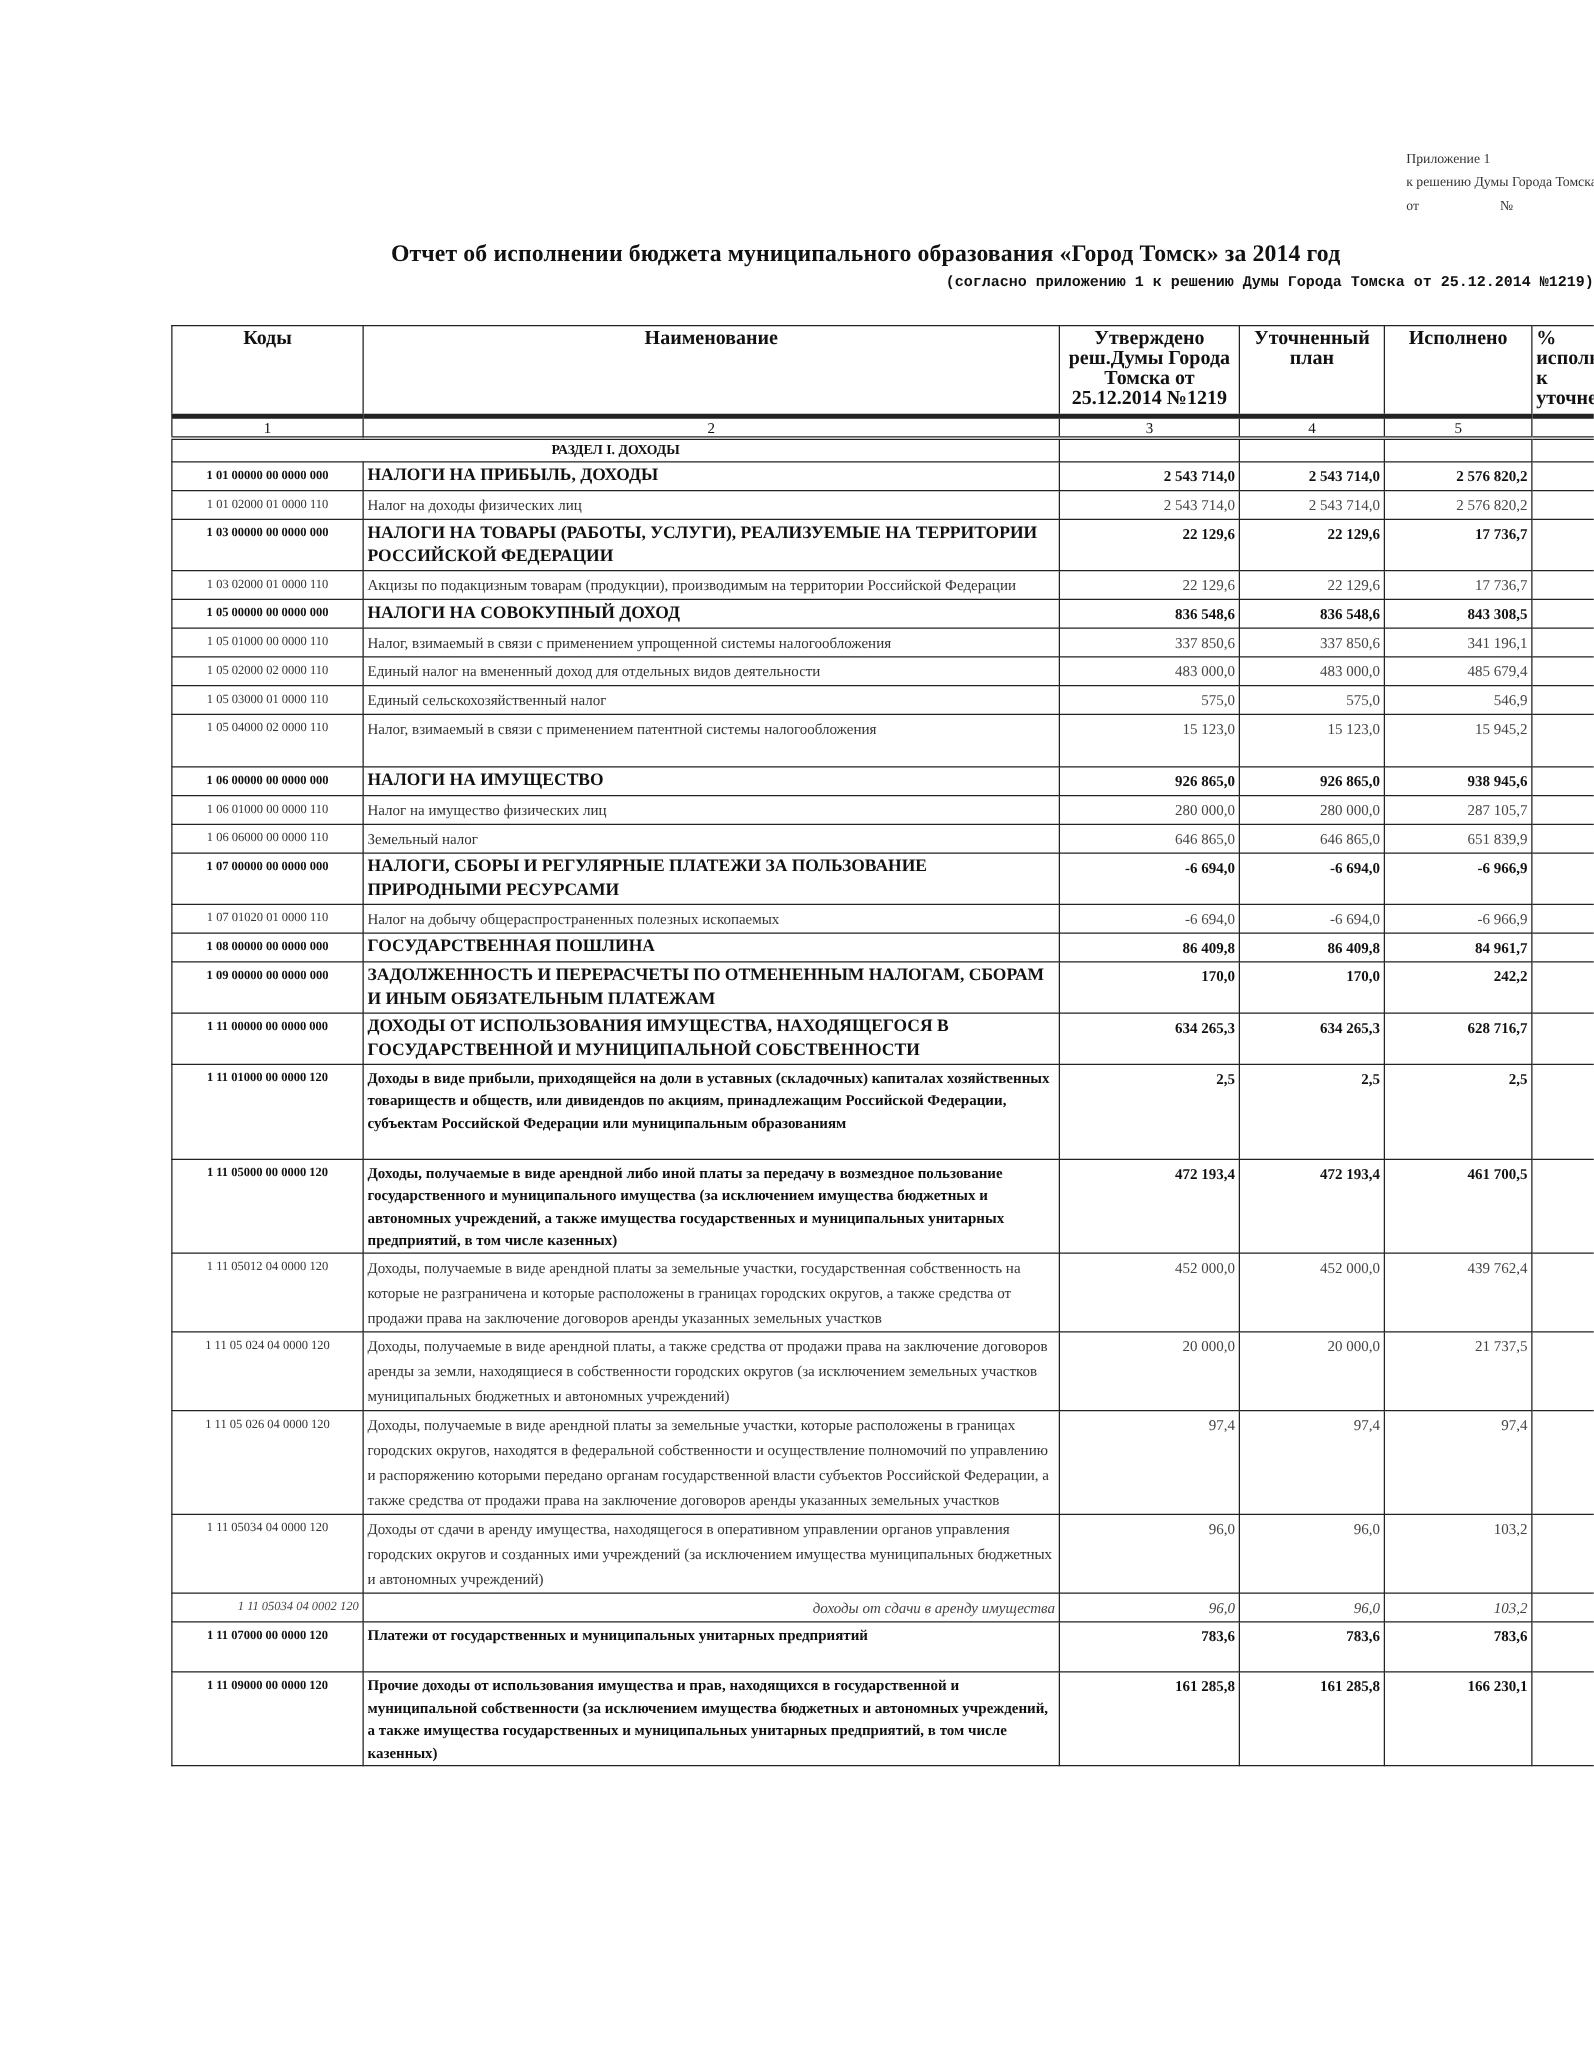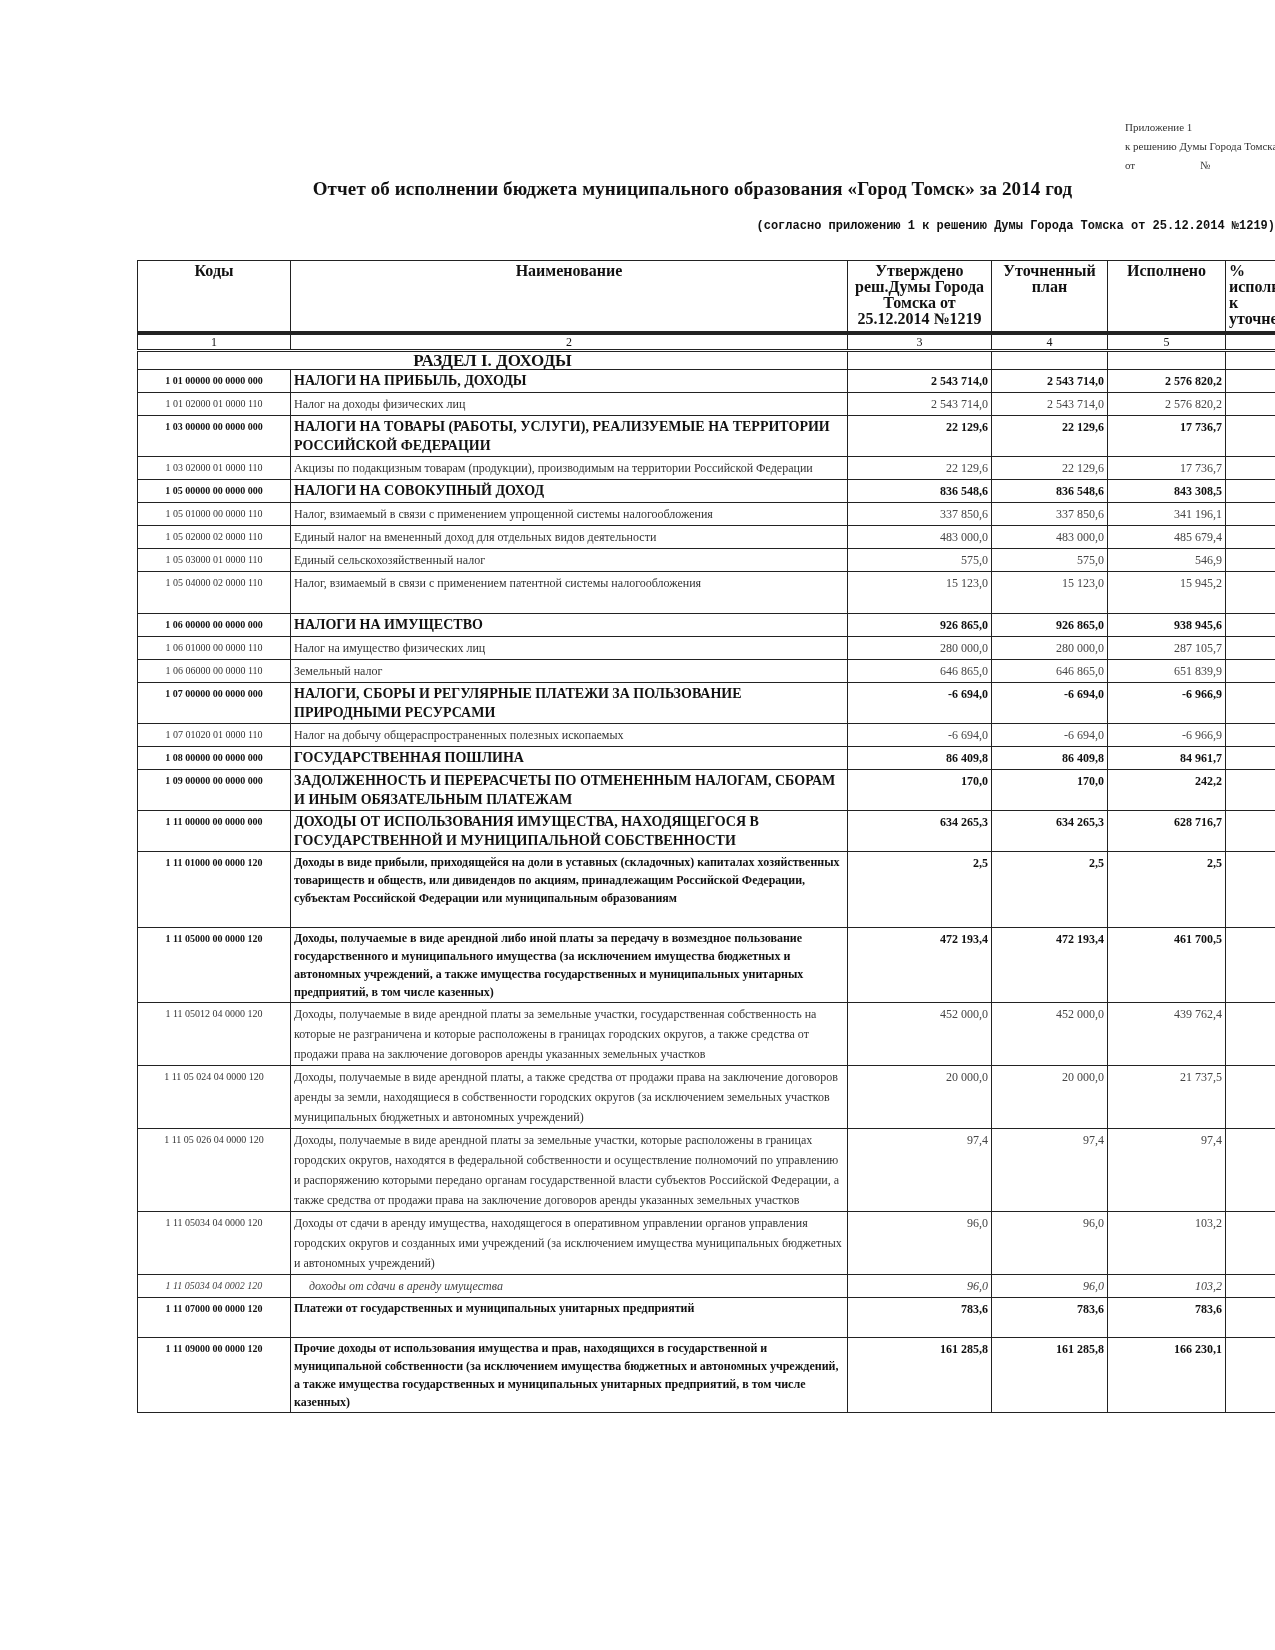--- a/index.html
+++ b/index.html
@@ -1,48 +1,48 @@
 <!DOCTYPE html>
 <html><head>
   <meta charset="utf-8">
   <style>
     html, body { margin: 0; padding: 0; background: #ffffff; }
     body { width: 1275px; height: 1650px; overflow: hidden; position: relative; font-family: "Liberation Serif", "DejaVu Serif", serif; color: #111; }
     .appendix { position: absolute; left: 1125px; top: 118px; font-size: 11px; line-height: 19px; color: #333; white-space: nowrap; }
     .appendix .ot-line span { display: inline-block; }
     .appendix .ot-line .num { margin-left: 62px; }
-    .title { position: absolute; left: 0; width: 1275px; top: 178px; text-align: center; font-size: 19px; font-weight: bold; letter-spacing: 0.1px; }
+    .title { position: absolute; left: 0; width: 1275px; top: 193px; text-align: center; font-size: 19px; font-weight: bold; letter-spacing: 0.1px; }
     .title .t { margin-left: 110px; }
     .subtitle { position: absolute; left: 0; width: 1275px; top: 219px; text-align: right; font-size: 12px; font-weight: bold; font-family: Liberation Mono, monospace; }
     .subtitle .t { margin-left: 110px; }
 
     .tbl { position: absolute; left: 137px; top: 260px; border-collapse: collapse; table-layout: fixed; width: 1160px; }
     .tbl td, .tbl th { border: 1.5px solid #222; padding: 1px 3px; vertical-align: top; font-size: 12px; line-height: 20px; }
     .tbl th { font-weight: bold; font-size: 16px; line-height: 16px; text-align: center; vertical-align: top; padding-top: 2px; }
     .tbl col.c1 { width: 153px; }
     .tbl col.c2 { width: 557px; }
     .tbl col.c3 { width: 144px; }
     .tbl col.c4 { width: 116px; }
     .tbl col.c5 { width: 118px; }
     .tbl col.c6 { width: 72px; }
     .tbl .hdr-row { height: 72px; }
     .tbl .numrow td { text-align: center; font-size: 12px; line-height: 14px; padding: 0 3px; border-top: 4px solid #222; }
-    .tbl .section-row td { font-weight: bold; font-size: 17px; line-height: 17px; padding: 0 3px; border-top: 3px double #222; }
+    .tbl .section-row td { font-weight: bold; font-size: 11px; line-height: 17px; padding: 0 3px; border-top: 3px double #222; }
     .tbl .section-row .sec-name { text-align: center; }
     .code { font-size: 10px !important; text-align: center; color: #333; white-space: nowrap; }
     .val { text-align: right; white-space: nowrap; }
     .last { border-right: 2.5px solid #888 !important; }
     tr.bold td.name { font-weight: bold; margin-top: 44px; }
     tr.bold td.val { font-weight: bold; }
     tr.bold td.code { font-weight: bold; color: #111; }
     tr.caps td.name { font-size: 14px; line-height: 19px; }
     tr.bold-small td.name { font-size: 12px; line-height: 18px; font-weight: bold; }
     tr.plain td.name { color: #333; }
     tr.plain td.val { color: #444; }
-    tr.italic td { font-style: italic; color: #444; }
+    tr.italic td { font-style: italic; color: #444; text-align: right; }
     tr.italic td.name { padding-left: 18px; }
     .clip { position: absolute; left: 0; top: 0; width: 1275px; height: 1414px; overflow: hidden; }
   </style>
 </head>
 <body>
 
 <div class="clip">
   <div class="appendix">
     <div>Приложение 1</div>
     <div>к решению Думы Города Томска</div>

